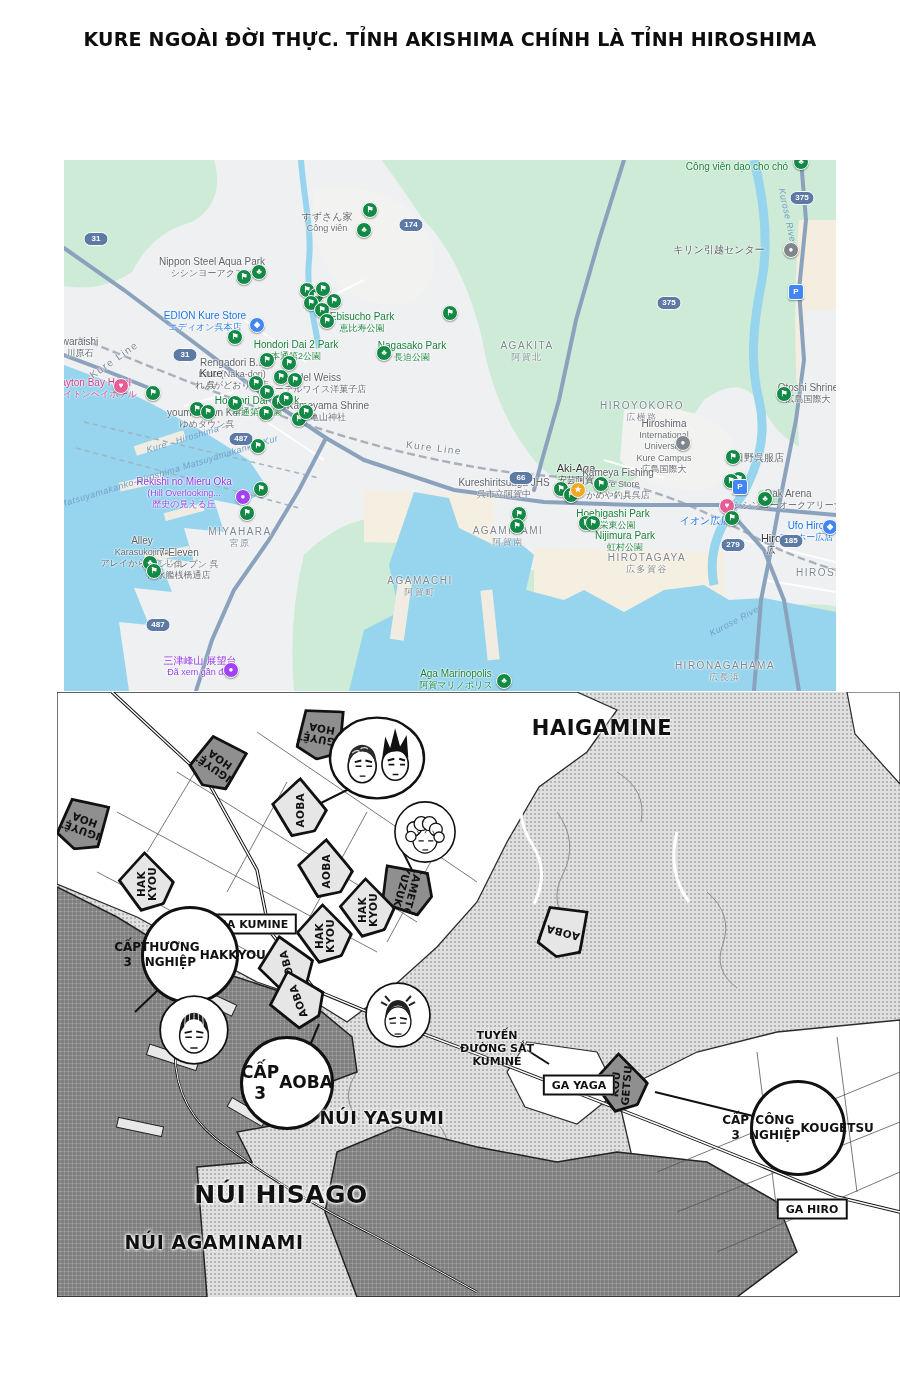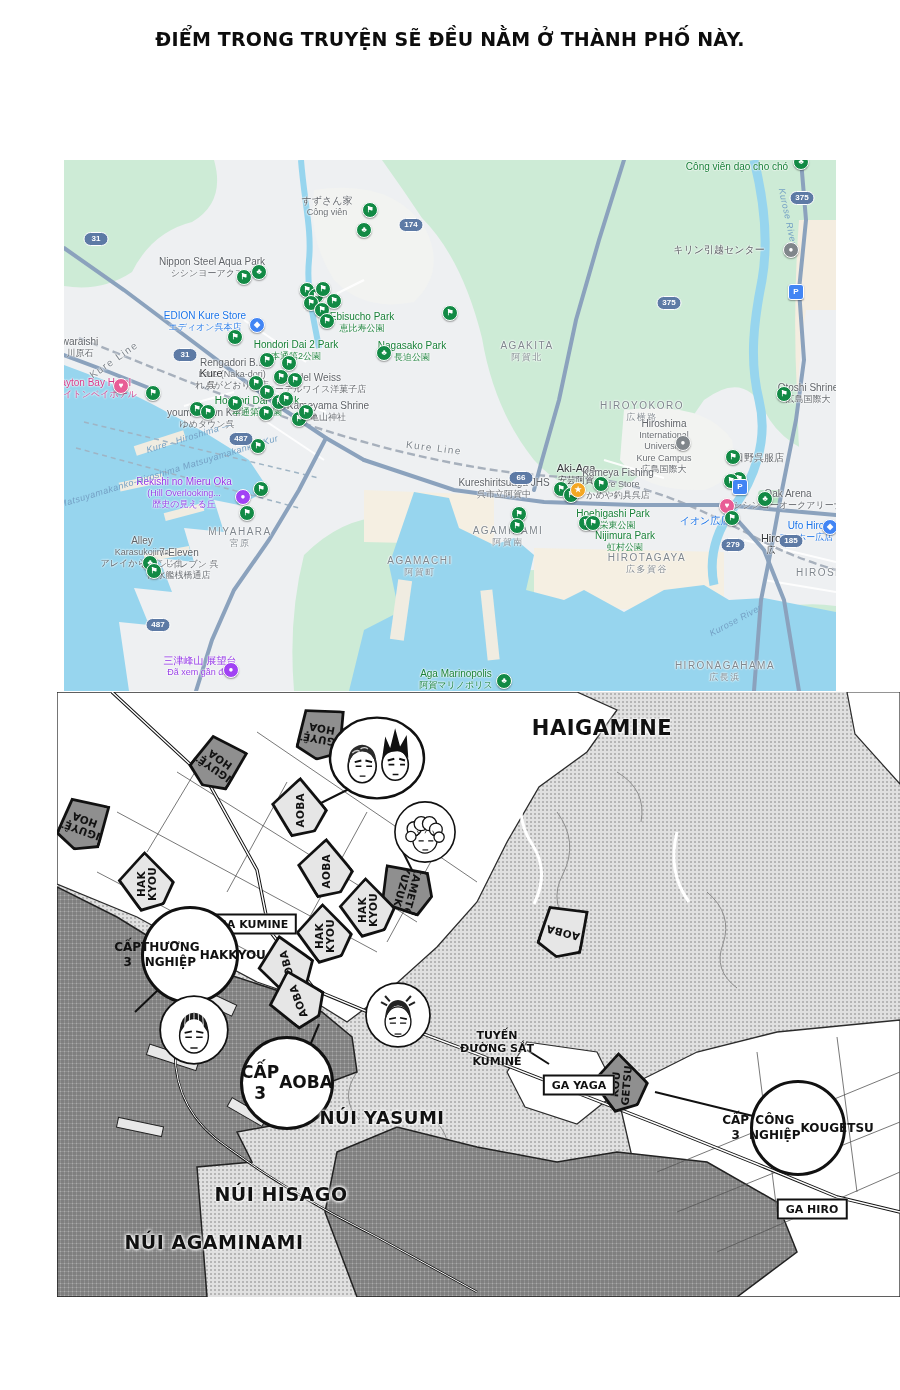--- a/index.html
+++ b/index.html
@@ -57,21 +57,21 @@
            line-height:13px;color:#111;white-space:nowrap;
            text-shadow:0 0 3px #fff,0 0 3px #fff;}
   .mface{position:absolute;transform:translate(-50%,-50%);}
 </style>
 </head>
 <body>
 
 <div class="page">
 
   <div class="intro">
-      <div>ĐIỂM TRONG TRUYỆN SẼ ĐỀU NẰM Ở THÀNH PHỐ NÀY.</div>
+      <div>KURE NGOÀI ĐỜI THỰC. TỈNH AKISHIMA CHÍNH LÀ TỈNH HIROSHIMA</div>
     </div>
 
   <div class="gmap">
     <svg class="base" width="772" height="531" viewBox="0 0 772 531">
 
       <path d="M0,0 L150,0 Q162,42 128,62 Q88,72 68,112 Q38,132 0,126 Z" fill="#cdebd6"></path>
       <path d="M318,0 L772,0 L772,300 Q720,290 700,250 Q680,210 640,240 Q600,300 556,330 Q508,342 470,300 Q430,250 418,178 Q398,98 358,58 Q338,28 318,0 Z" fill="#cdebd6"></path>
       <path d="M240,395 Q288,348 340,360 Q400,375 428,420 Q466,400 520,420 Q558,440 554,531 L230,531 Q224,458 240,395 Z" fill="#cdebd6"></path>
       <path d="M688,456 Q728,440 772,446 L772,531 L658,531 Q658,480 688,456 Z" fill="#cdebd6"></path>
       <rect x="694" y="330" width="24" height="15" rx="4" fill="#b7e2c4"></rect>
@@ -122,21 +122,21 @@
         <path d="M0,88 L60,130 L140,190 L210,243 L262,278 L300,300"></path>
         <path d="M300,300 L390,330 L480,342 L570,345 L660,345 L772,355"></path>
         <path d="M660,345 L700,390 L720,440 L735,531"></path>
         <path d="M560,0 L535,80 L512,160 L495,240 L478,300 L470,330"></path>
         <path d="M737,0 L742,60 L735,130 L740,200 L732,260 L718,330 L707,390 L697,440 L690,531"></path>
         <path d="M262,278 L235,330 L205,380 L170,430 L148,480 L132,531"></path>
         <path d="M0,195 L45,212 L90,230"></path>
       </g>
     </svg>
     <div class="overlay" style="position:absolute;left:0;top:0;width:772px;height:531px;" id="gmap-overlay">
-        <div class="glabel gray" style="left: 263px; top: 46px; color: rgb(95, 99, 104);">
+        <div class="glabel gray" style="left: 263px; top: 62px; color: rgb(95, 99, 104);">
           <div>すずさん家</div>
           <div class="sub">Công viên</div>
         </div>
         <div class="glabel gray" style="left: 148px; top: 107px; color: rgb(95, 99, 104); text-align: center;">
           <div>Nippon Steel Aqua Park</div>
           <div class="sub">シシンヨーアクアパ</div>
         </div>
         <div class="glabel blue" style="left: 141px; top: 161px; color: rgb(26, 115, 232);">
           <div>EDION Kure Store</div>
           <div class="sub">エディオン呉本店</div>
@@ -194,21 +194,21 @@
         <div class="glabel gray" style="left: 78px; top: 392px; color: rgb(95, 99, 104);">
           <div>Alley</div>
           <div class="sub">Karasukojima</div>
           <div class="sub">アレイからすこじま</div>
         </div>
         <div class="glabel gray" style="left: 115px; top: 404px; color: rgb(95, 99, 104);">
           <div>7-Eleven</div>
           <div class="sub">セブン-イレブン 呉</div>
           <div class="sub">潜水艦桟橋通店</div>
         </div>
-        <div class="glabel area" style="left: 356px; top: 406px; color: rgb(127, 134, 141);">
+        <div class="glabel area" style="left: 356px; top: 426px; color: rgb(127, 134, 141);">
           <div>AGAMACHI</div>
           <div class="sub">阿賀町</div>
         </div>
         <div class="glabel purple" style="left: 136px; top: 506px; color: rgb(147, 52, 230);">
           <div>三津峰山 展望台</div>
           <div class="sub">Đã xem gần đây</div>
         </div>
         <div class="glabel green" style="left: 392px; top: 519px; color: rgb(24, 128, 56);">
           <div>Aga Marinopolis</div>
           <div class="sub">阿賀マリノポリス</div>
@@ -594,21 +594,21 @@
           <div>CẤP 3</div>
           <div>AOBA</div>
         </div>
         <div class="mcircle" style="left: 741px; top: 436px; width: 90px; height: 90px; font-size: 12px;">
           <div>CẤP 3</div>
           <div>CÔNG NGHIỆP</div>
           <div>KOUGETSU</div>
         </div>
         <div class="mregion" style="left: 545px; top: 36px; font-size: 21px;">HAIGAMINE</div>
         <div class="mregion" style="left: 325px; top: 425px; font-size: 18px;">NÚI YASUMI</div>
-        <div class="mregion" style="left: 224px; top: 502px; font-size: 19px;">NÚI HISAGO</div>
+        <div class="mregion" style="left: 224px; top: 502px; font-size: 25px;">NÚI HISAGO</div>
         <div class="mregion" style="left: 157px; top: 550px; font-size: 19px;">NÚI AGAMINAMI</div>
         <div class="mrail-label" style="left: 440px; top: 356px;">
           <div>TUYẾN</div>
           <div>ĐƯỜNG SẮT</div>
           <div>KUMINE</div>
         </div>
         <div class="mface" style="left: 320px; top: 66px; width: 98.9px; height: 86px;"><svg viewBox="0 0 120 104" width="100%" height="100%">
             <ellipse cx="60" cy="52" rx="57" ry="49" fill="#fff" stroke="#111" stroke-width="3"></ellipse>
             <ellipse cx="42" cy="62" rx="17" ry="20" fill="#fff" stroke="#111" stroke-width="2"></ellipse>
             <path d="M25,60 Q24,38 42,36 Q60,38 59,60 Q54,44 42,44 Q30,44 25,60 Z" fill="#2b2b2b"></path>

